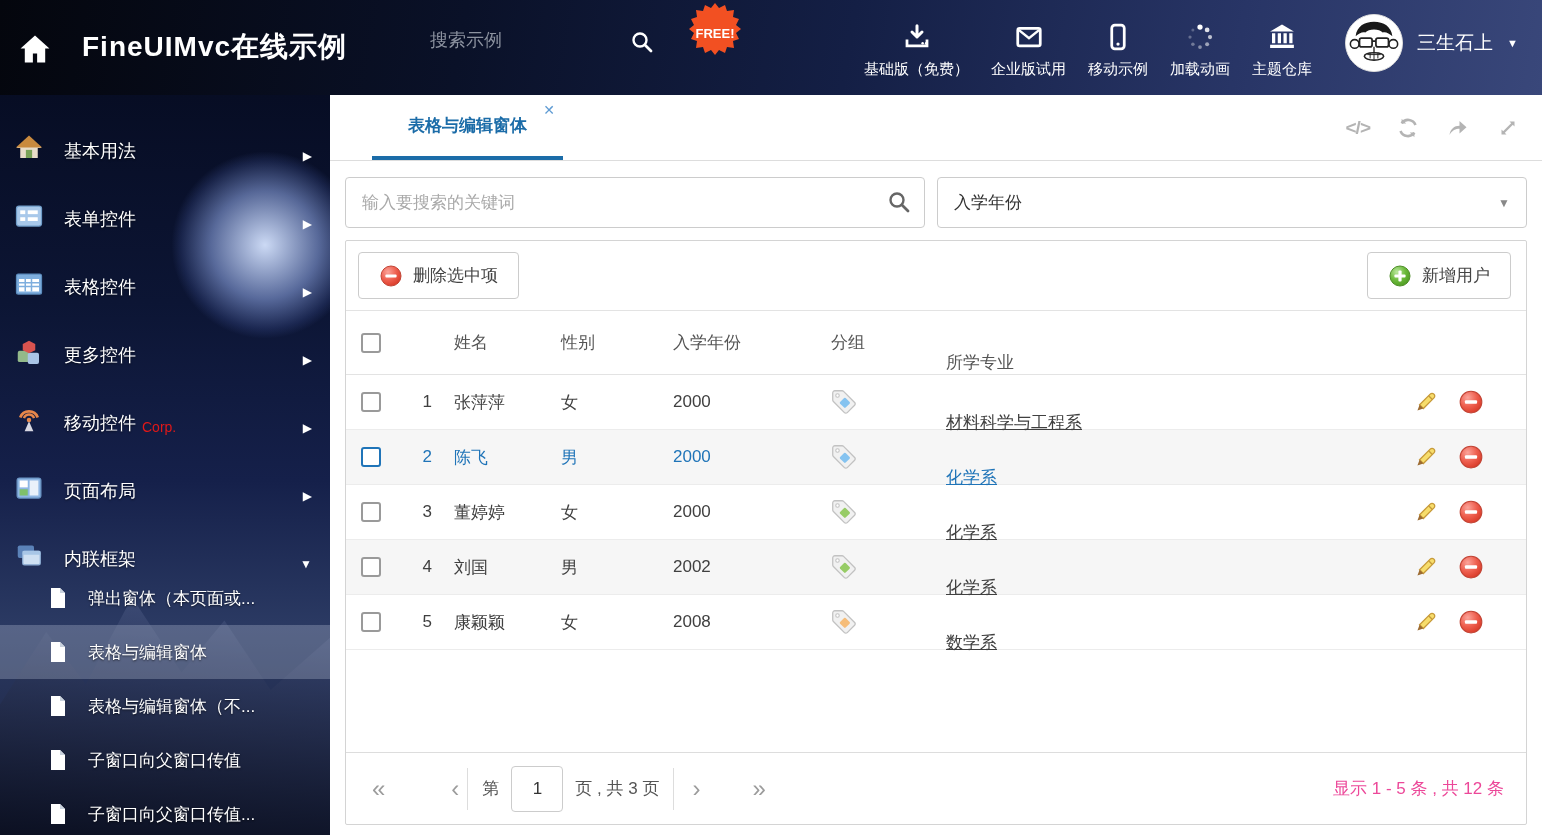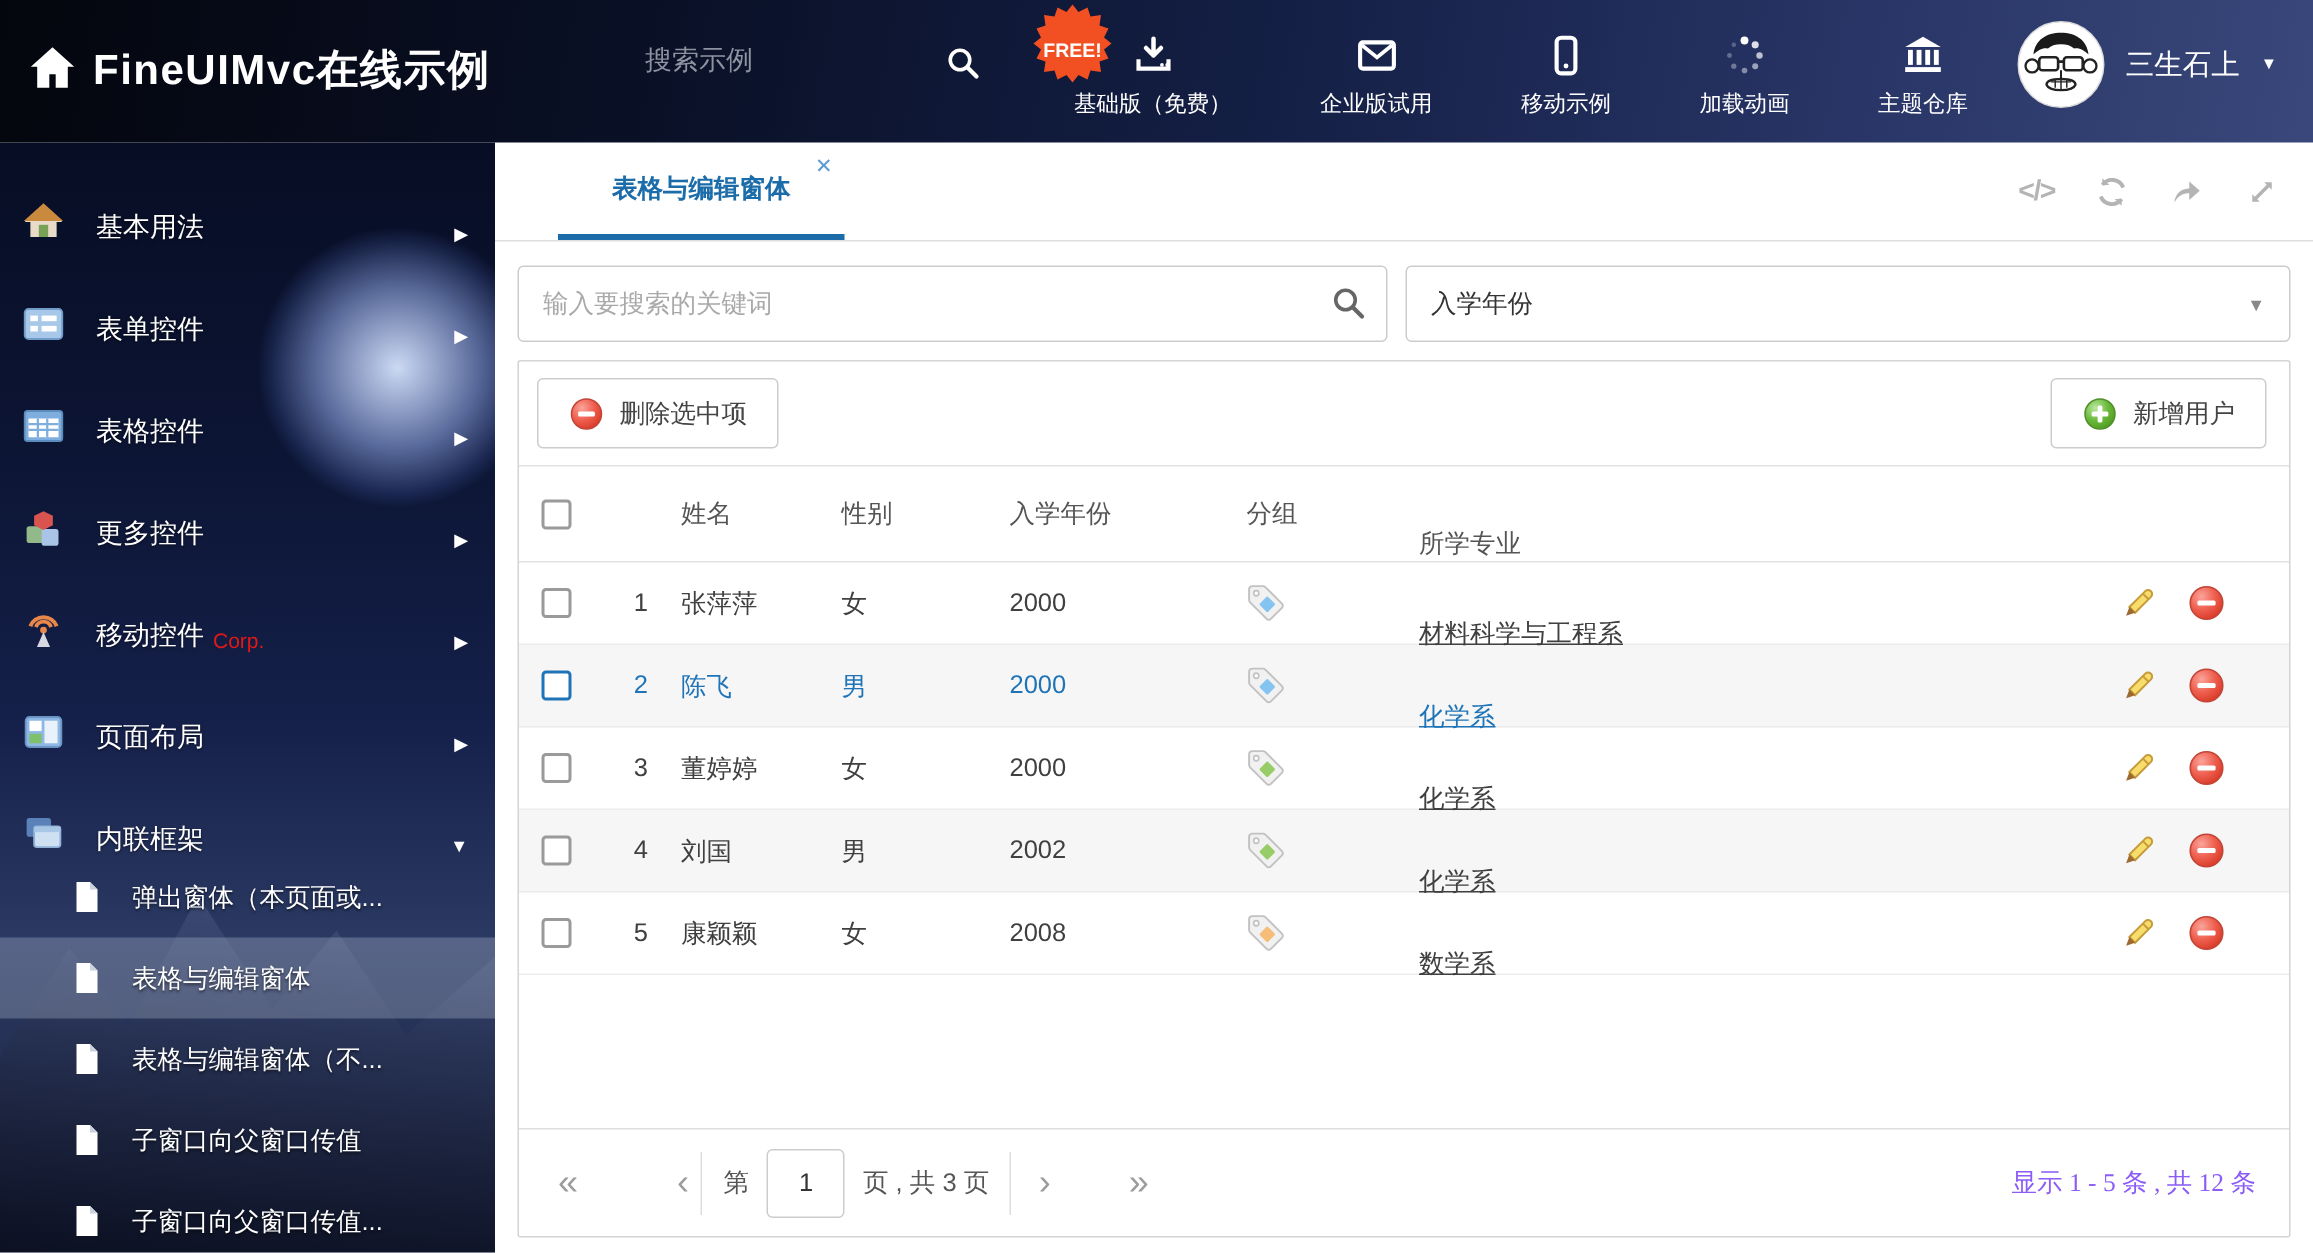--- a/index.html
+++ b/index.html
@@ -3,30 +3,30 @@
 <meta charset="utf-8">
 <style>
   * { margin:0; padding:0; box-sizing:border-box; }
   html,body { width:1542px; height:835px; overflow:hidden;
     font-family:"Liberation Sans","DejaVu Sans",sans-serif; background:#fff; }
 
   
   .app-header { position:absolute; left:0; top:0; width:1542px; height:95px;
     background:linear-gradient(100deg,#04060d 0%,#0a1128 30%,#141f45 55%,#283566 80%,#39477a 100%);
     color:#fff; z-index:5; }
-  .brand { position:absolute; left:18px; top:28px; display:flex; align-items:flex-start; gap:10px; }
+  .brand { position:absolute; left:18px; top:28px; display:flex; align-items:flex-end; gap:30px; }
   .brand svg { width:34px; height:34px; }
   .brand-title { font-size:28px; font-weight:bold; letter-spacing:1px; }
   .hdr-search { position:absolute; left:430px; top:30px; display:flex; align-items:flex-start; gap:60px; }
   .hdr-search input { background:transparent; border:none; outline:none; color:#9aa0ad;
     font-size:18px; width:140px; font-family:inherit; }
   .hdr-search input::placeholder { color:#8d93a0; }
   .free-badge { position:absolute; left:683px; top:1px; width:64px; height:64px; }
   .free-badge text { font:bold 13px "Liberation Sans",sans-serif; fill:#fff; }
-  .hdr-nav { position:absolute; right:230px; top:22px; display:flex; gap:59px; }
+  .hdr-nav { position:absolute; right:230px; top:22px; display:flex; gap:22px; }
   .nav-item { display:flex; flex-direction:column; align-items:center; gap:8px; cursor:pointer; }
   .nav-item svg { width:30px; height:30px; }
   .nav-label { font-size:15px; color:#fff; white-space:nowrap; }
   .user-area { position:absolute; right:24px; top:14px; display:flex; align-items:center; gap:14px; }
   .avatar { width:58px; height:58px; border-radius:50%; background:#fff; overflow:hidden;
     border:1px solid #dcdcdc; }
   .user-name { font-size:19px; color:#fff; }
   .caret-down-sm { font-size:11px; color:#fff; }
 
   
@@ -110,21 +110,21 @@
   .tag-icon { width:26px; height:26px; }
   .major-link { color:#404040; text-decoration:underline; cursor:pointer; }
   .act-icon { width:26px; height:26px; cursor:pointer; }
 
   .pager { position:absolute; left:0; right:0; bottom:0; height:72px; border-top:1px solid #ddd;
     display:flex; align-items:center; padding:0 22px; color:#555; font-size:17px; }
   .pg-nav { color:#9c9c9c; font-size:24px; cursor:pointer; line-height:1; padding:0 4px; }
   .pg-sep { width:1px; height:42px; background:#ddd; margin:0 14px; }
   .pg-input { width:52px; height:46px; border:1px solid #ccc; border-radius:4px; text-align:center;
     font-size:17px; color:#333; margin:0 12px; outline:none; font-family:inherit; }
-  .pg-summary { margin-left:auto; color:#8b5cf6;font-family:Liberation Serif, serif; }
+  .pg-summary { margin-left:auto; color:#ec4899; }
   .sp1 { margin-left:58px; } .sp2 { margin-left:4px; } .sp3 { margin-left:44px; }
 </style>
 </head>
 <body>
 
 <svg width="0" height="0" style="position:absolute">
   <defs>
     <radialGradient id="redg" cx="35%" cy="30%" r="75%">
       <stop offset="0%" stop-color="#fba49a"></stop>
         <stop offset="55%" stop-color="#ee5f4f"></stop>

